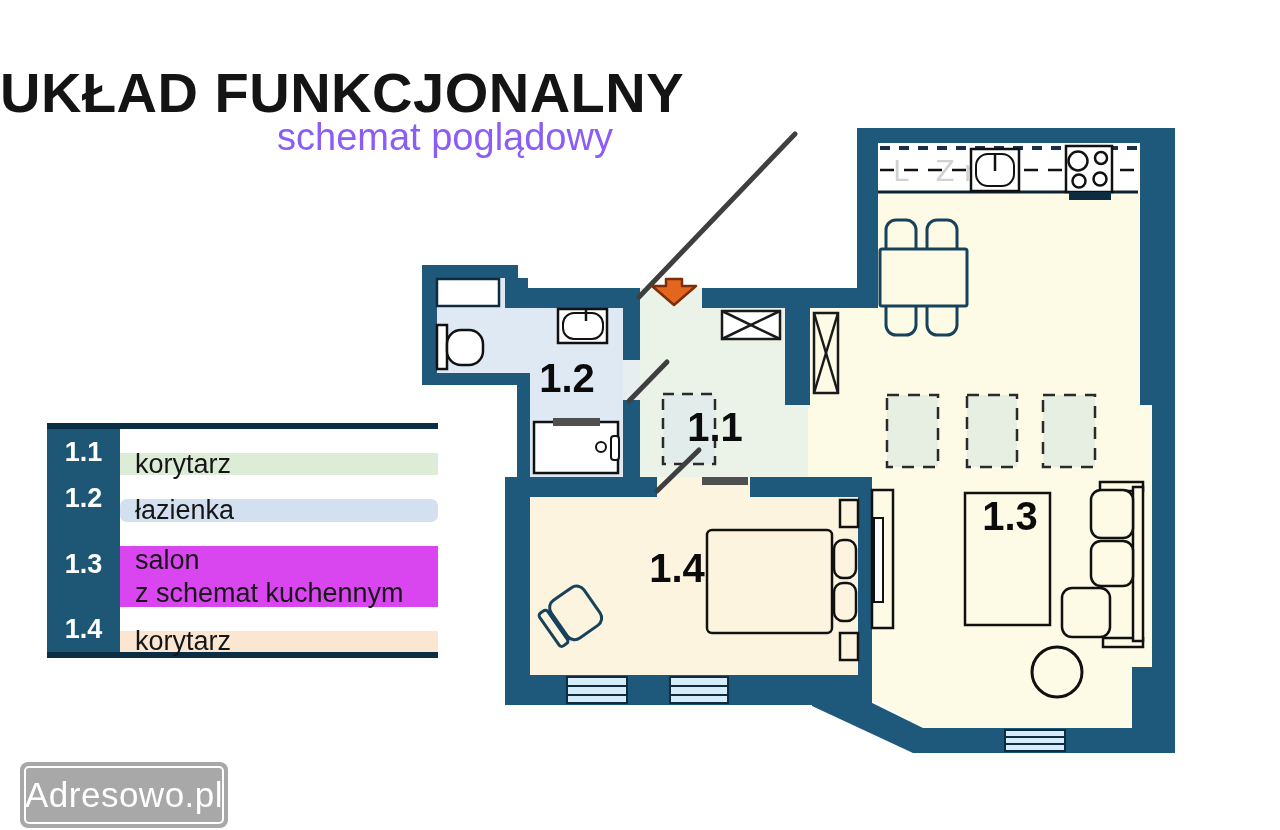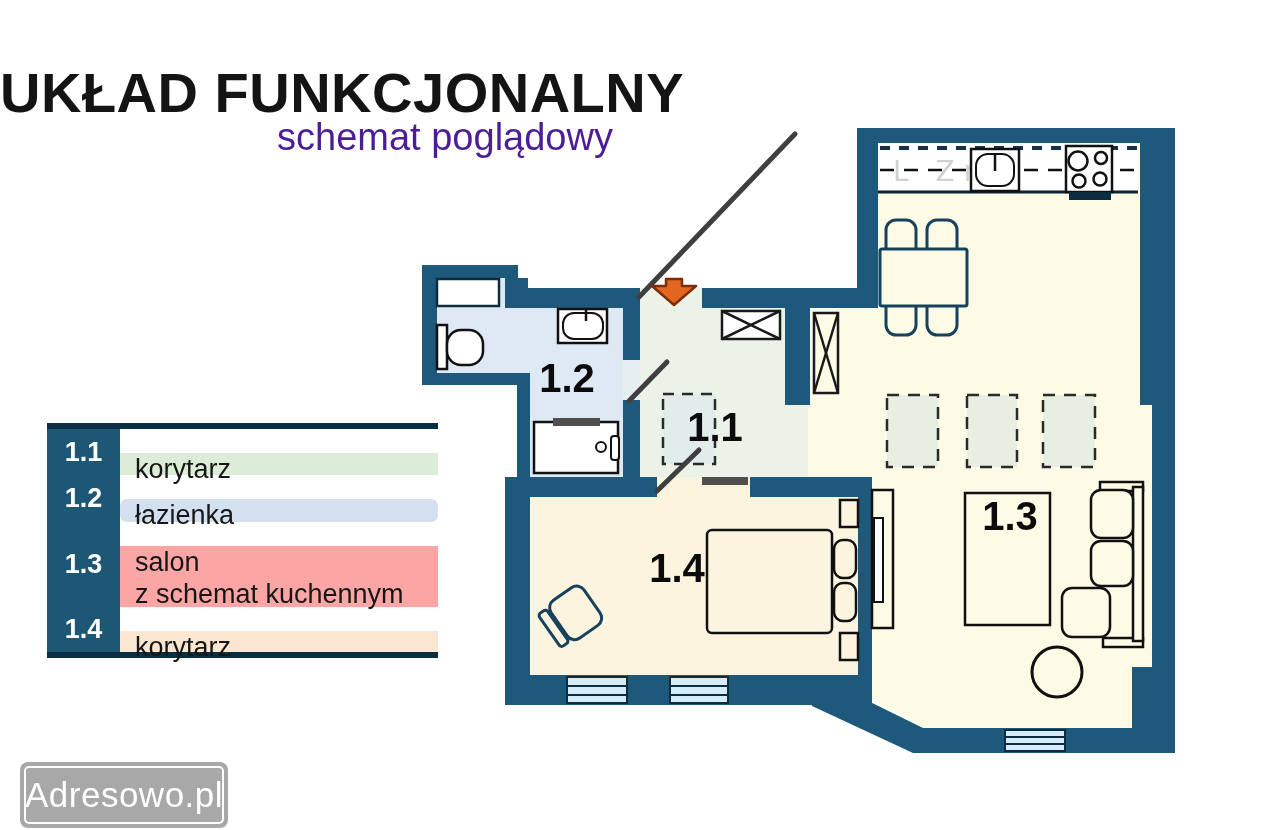--- a/index.html
+++ b/index.html
@@ -7,39 +7,39 @@
     position:relative;width:1280px;height:830px;background:#ffffff;overflow:hidden;
     font-family:"Liberation Sans","DejaVu Sans",sans-serif;color:#141414;
   }
   
   .page-title{
     position:absolute;left:0;top:60px;width:880px;text-align:left;
     font-size:56px;font-weight:700;letter-spacing:.5px;color:#141414;white-space:nowrap;
   }
   .page-subtitle{
     position:absolute;left:0;top:116px;width:890px;text-align:center;
-    font-size:38px;font-weight:400;color:#4c1d95;white-space:nowrap;
+    font-size:38px;font-weight:400;color:#8b5cf6;white-space:nowrap;
   }
   
   .legend{
     position:absolute;left:47px;top:423px;width:391px;
     border-top:6px solid #0a2e44;border-bottom:6px solid #0a2e44;
   }
   .legend-row{display:flex;width:100%;}
   .legend-num{
     width:73px;flex:0 0 73px;background:#1e5775;color:#ffffff;
     font-weight:700;font-size:27px;display:flex;align-items:center;justify-content:center;
   }
   .legend-label{
-    flex:1;display:flex;flex-direction:column;
+    flex:1;display:flex;flex-direction:column;justify-content:center;
     padding-left:15px;font-size:27px;color:#161616;line-height:1.2;margin-top:24px;
   }
   .row-1{height:46px;} .row-1 .legend-label{background:#dcecd7;}
   .row-2{height:47px;} .row-2 .legend-label{background:#d2e0f0;border-radius:7px;}
-  .row-3{height:85px;} .row-3 .legend-label{background:#fca5a5;}
+  .row-3{height:85px;} .row-3 .legend-label{background:#d946ef;}
   .row-4{height:45px;} .row-4 .legend-label{background:#fbe7d1;}
   
   .plan-svg{position:absolute;left:0;top:0;width:1280px;height:830px;}
   .plan-svg text.room-label{
     font-family:"Liberation Sans","DejaVu Sans",sans-serif;
     font-weight:700;font-size:40px;fill:#0b0b0b;
   }
   .plan-svg text.faint-note{
     font-family:"DejaVu Sans",sans-serif;font-size:28px;fill:#c0c5bf;letter-spacing:9px;opacity:.75;
   }

